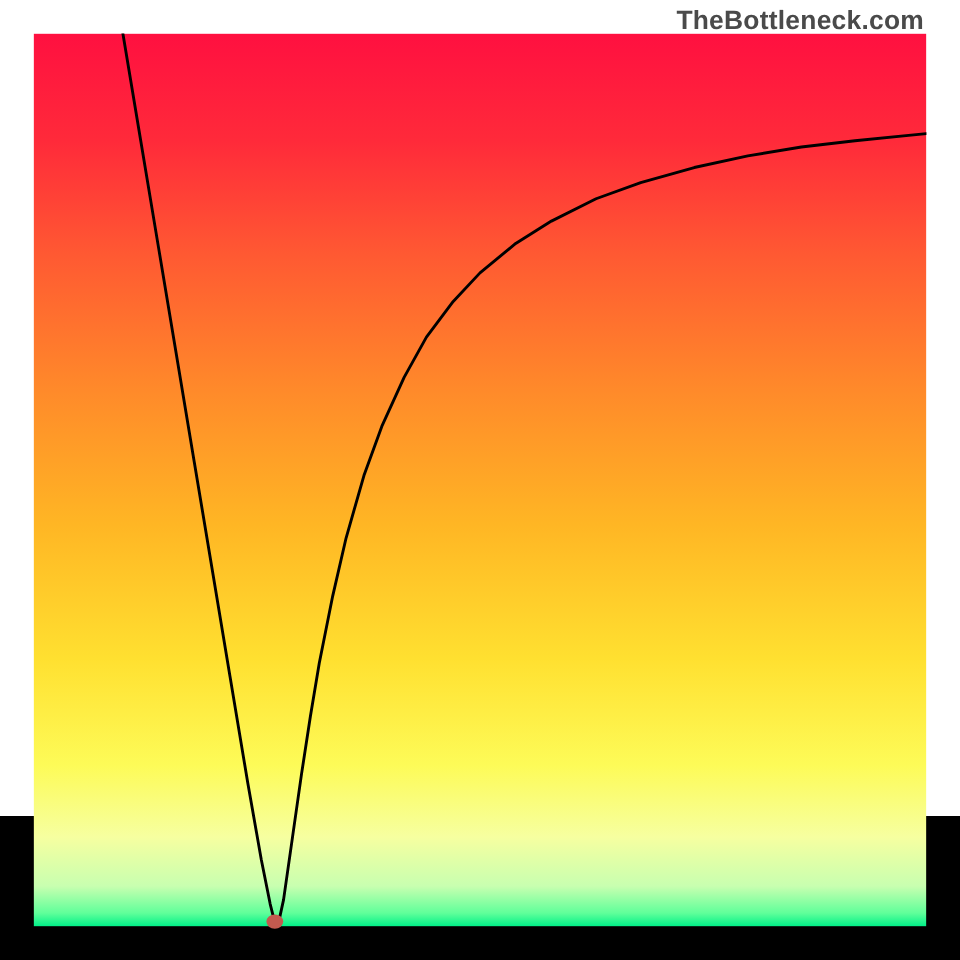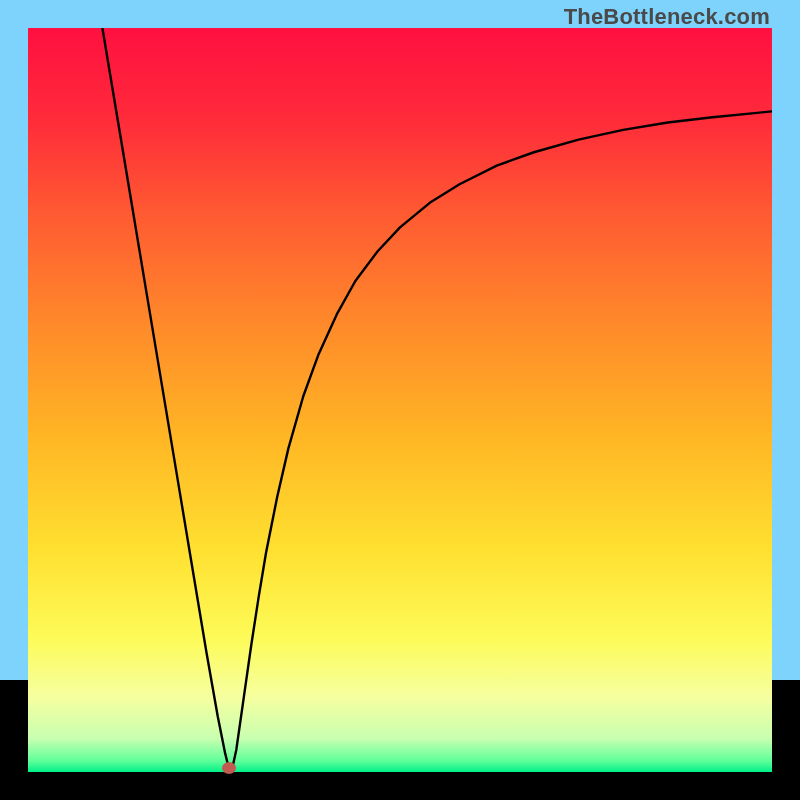--- a/index.html
+++ b/index.html
@@ -8,21 +8,21 @@
     width: 800px;
     height: 800px;
     overflow: hidden;
     background: #000;
     font-family: Arial, Helvetica, sans-serif;
   }
   .frame {
     position: relative;
     width: 800px;
     height: 680px;
-    background: #7dd3fc;
+    background: #ffffff;
   }
   .plot {
     position: absolute;
     left: 28px;
     top: 28px;
     width: 744px;
     height: 744px;
   }
   .gradient-bg {
     position: absolute;

